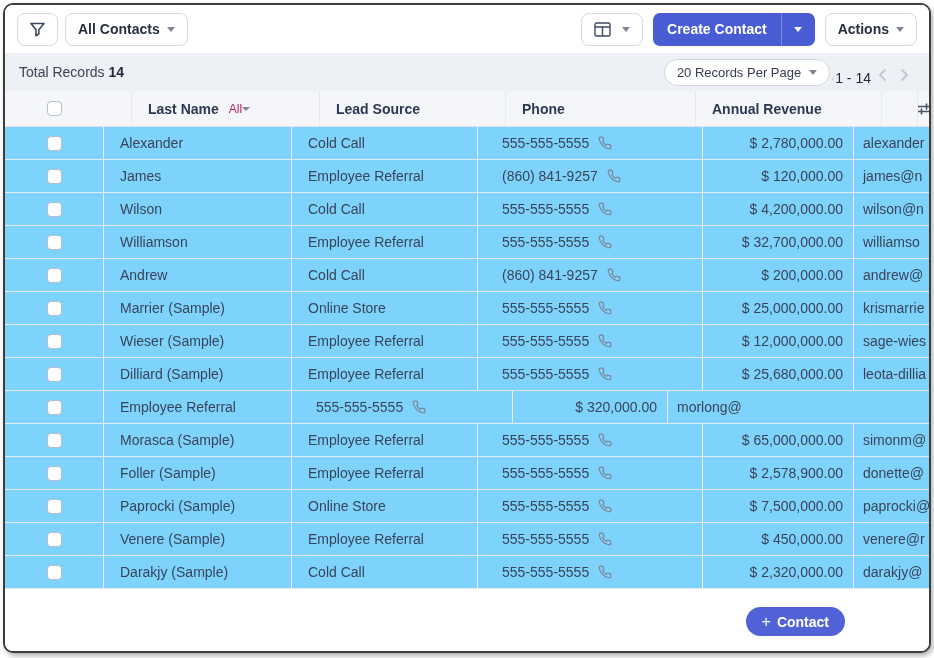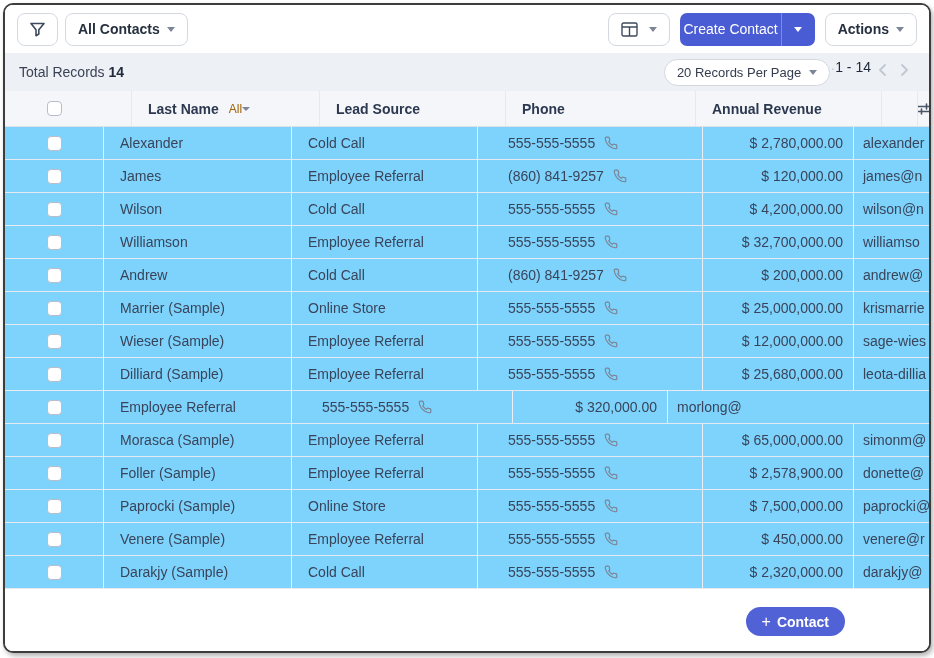--- a/index.html
+++ b/index.html
@@ -16,65 +16,65 @@
   .tb-right { margin-left: auto; display: flex; align-items: center; gap: 10px; }
   .btn {
     display: inline-flex; align-items: center; gap: 7px; height: 33px;
     border: 1px solid #d3d8e1; border-radius: 8px; background: #fff;
     padding: 0 12px; font-size: 14px; font-weight: 700; color: #26303f; cursor: pointer;
   }
   .btn.icon-only { width: 41px; justify-content: center; padding: 0; }
   .caret { width: 0; height: 0; border-left: 4px solid transparent; border-right: 4px solid transparent; border-top: 5px solid #7d8697; display: inline-block; }
   .split-btn { display: flex; height: 33px; border-radius: 7px; overflow: hidden; }
   .split-main {
-    background: #4a5cd4; color: #fff; border: none; font-size: 14px; font-weight: 400;
-    padding: 0 3px; cursor: pointer; height: 100%;
+    background: #4a5cd4; color: #fff; border: none; font-size: 14px; font-weight: 700;
+    padding: 0 14px; cursor: pointer; height: 100%;
   }
   .split-caret {
     background: #4a5cd4; border: none; border-left: 1px solid #7d8ae2; width: 34px;
     display: flex; align-items: center; justify-content: center; cursor: pointer; height: 100%;
   }
   .split-caret .caret { border-top-color: #fff; }
   
   .records-bar { height: 38px; flex: 0 0 38px; background: #edf0f5; display: flex; align-items: center; padding: 7px 14px; }
   .total { font-size: 14px; color: #3a4354; }
   .total b { font-weight: 700; color: #222b3b; }
-  .rb-right { margin-left: auto; display: flex; align-items: flex-start; gap: 0; }
+  .rb-right { margin-left: auto; display: flex; align-items: flex-end; gap: 0; }
   .pill {
     display: inline-flex; align-items: center; gap: 8px; height: 27px; background: #fff;
     border: 1px solid #d2d7e0; border-radius: 14px; padding: 0 12px;
     font-size: 13px; color: #333d4e; cursor: pointer;
   }
   .dot { color: #c4cad5; font-size: 15px; }
   .range { font-size: 14px; font-weight: 400; color: #222b3b; }
   .pg-chevron { width: 22px; height: 22px; display: flex; align-items: center; justify-content: center; cursor: pointer; }
   
   .grid-head {
     display: grid; grid-template-columns: 98px 188px 186px 190px 186px minmax(0,1fr) 40px;
     height: 36px; flex: 0 0 36px; background: #f4f6f9; border-bottom: 1px solid #dde1e9;
     font-size: 14px; font-weight: 700; color: #2c3850;
   }
   .grid-head > div { display: flex; align-items: center; overflow: hidden; white-space: nowrap; }
   .grid-head > div + div { border-left: 1px solid #e6e9f0; margin-left: 28px; }
   .hc-check { justify-content: center; border-left: none !important; }
   .hc { padding-left: 16px; }
   .hc-icon { justify-content: center; padding-left: 0; }
-  .all-filter { display: inline-flex; align-items: center; margin-left: 10px; font-size: 12px; font-weight: 400; color: #a16207; cursor: pointer; }
+  .all-filter { display: inline-flex; align-items: center; margin-left: 10px; font-size: 12px; font-weight: 400; color: #be185d; cursor: pointer; }
   .cbx { width: 15px; height: 15px; border: 1.5px solid #b7bdca; border-radius: 4px; background: #fff; cursor: pointer; }
   .tbody { flex: 0 0 auto; }
   .row {
     display: grid; grid-template-columns: 98px 188px 186px 190px 186px minmax(0,1fr);
     height: 33px; border-bottom: 1px solid #e7eaf0; background: #7dd3fc;
     font-size: 14px; color: #39445a;
   }
   .row > div { display: flex; align-items: center; overflow: hidden; white-space: nowrap; }
   .row > div + div { border-left: 1px solid #eceef4; }
   .c-check { justify-content: center; border-left: none !important; }
   .c { padding-left: 16px; }
-  .c-phone { padding-left: 30px; gap: 9px; }
+  .c-phone { padding-left: 24px; gap: 9px; }
   .c-rev { justify-content: flex-end; padding-right: 10px; margin-left: 35px; }
   .c-email { padding-left: 9px; }
   
   .footer { flex: 1 1 auto; display: flex; justify-content: flex-end; align-items: flex-start; padding: 18px 84px 0 0; background: #fff; }
   .contact-pill {
     display: inline-flex; align-items: center; gap: 6px; height: 29px; padding: 0 16px;
     border: none; border-radius: 15px; background: #5161d6; color: #fff;
     font-size: 14px; font-weight: 700; cursor: pointer; font-family: inherit;
   }
   .contact-pill .plus { font-size: 16px; font-weight: 400; }

